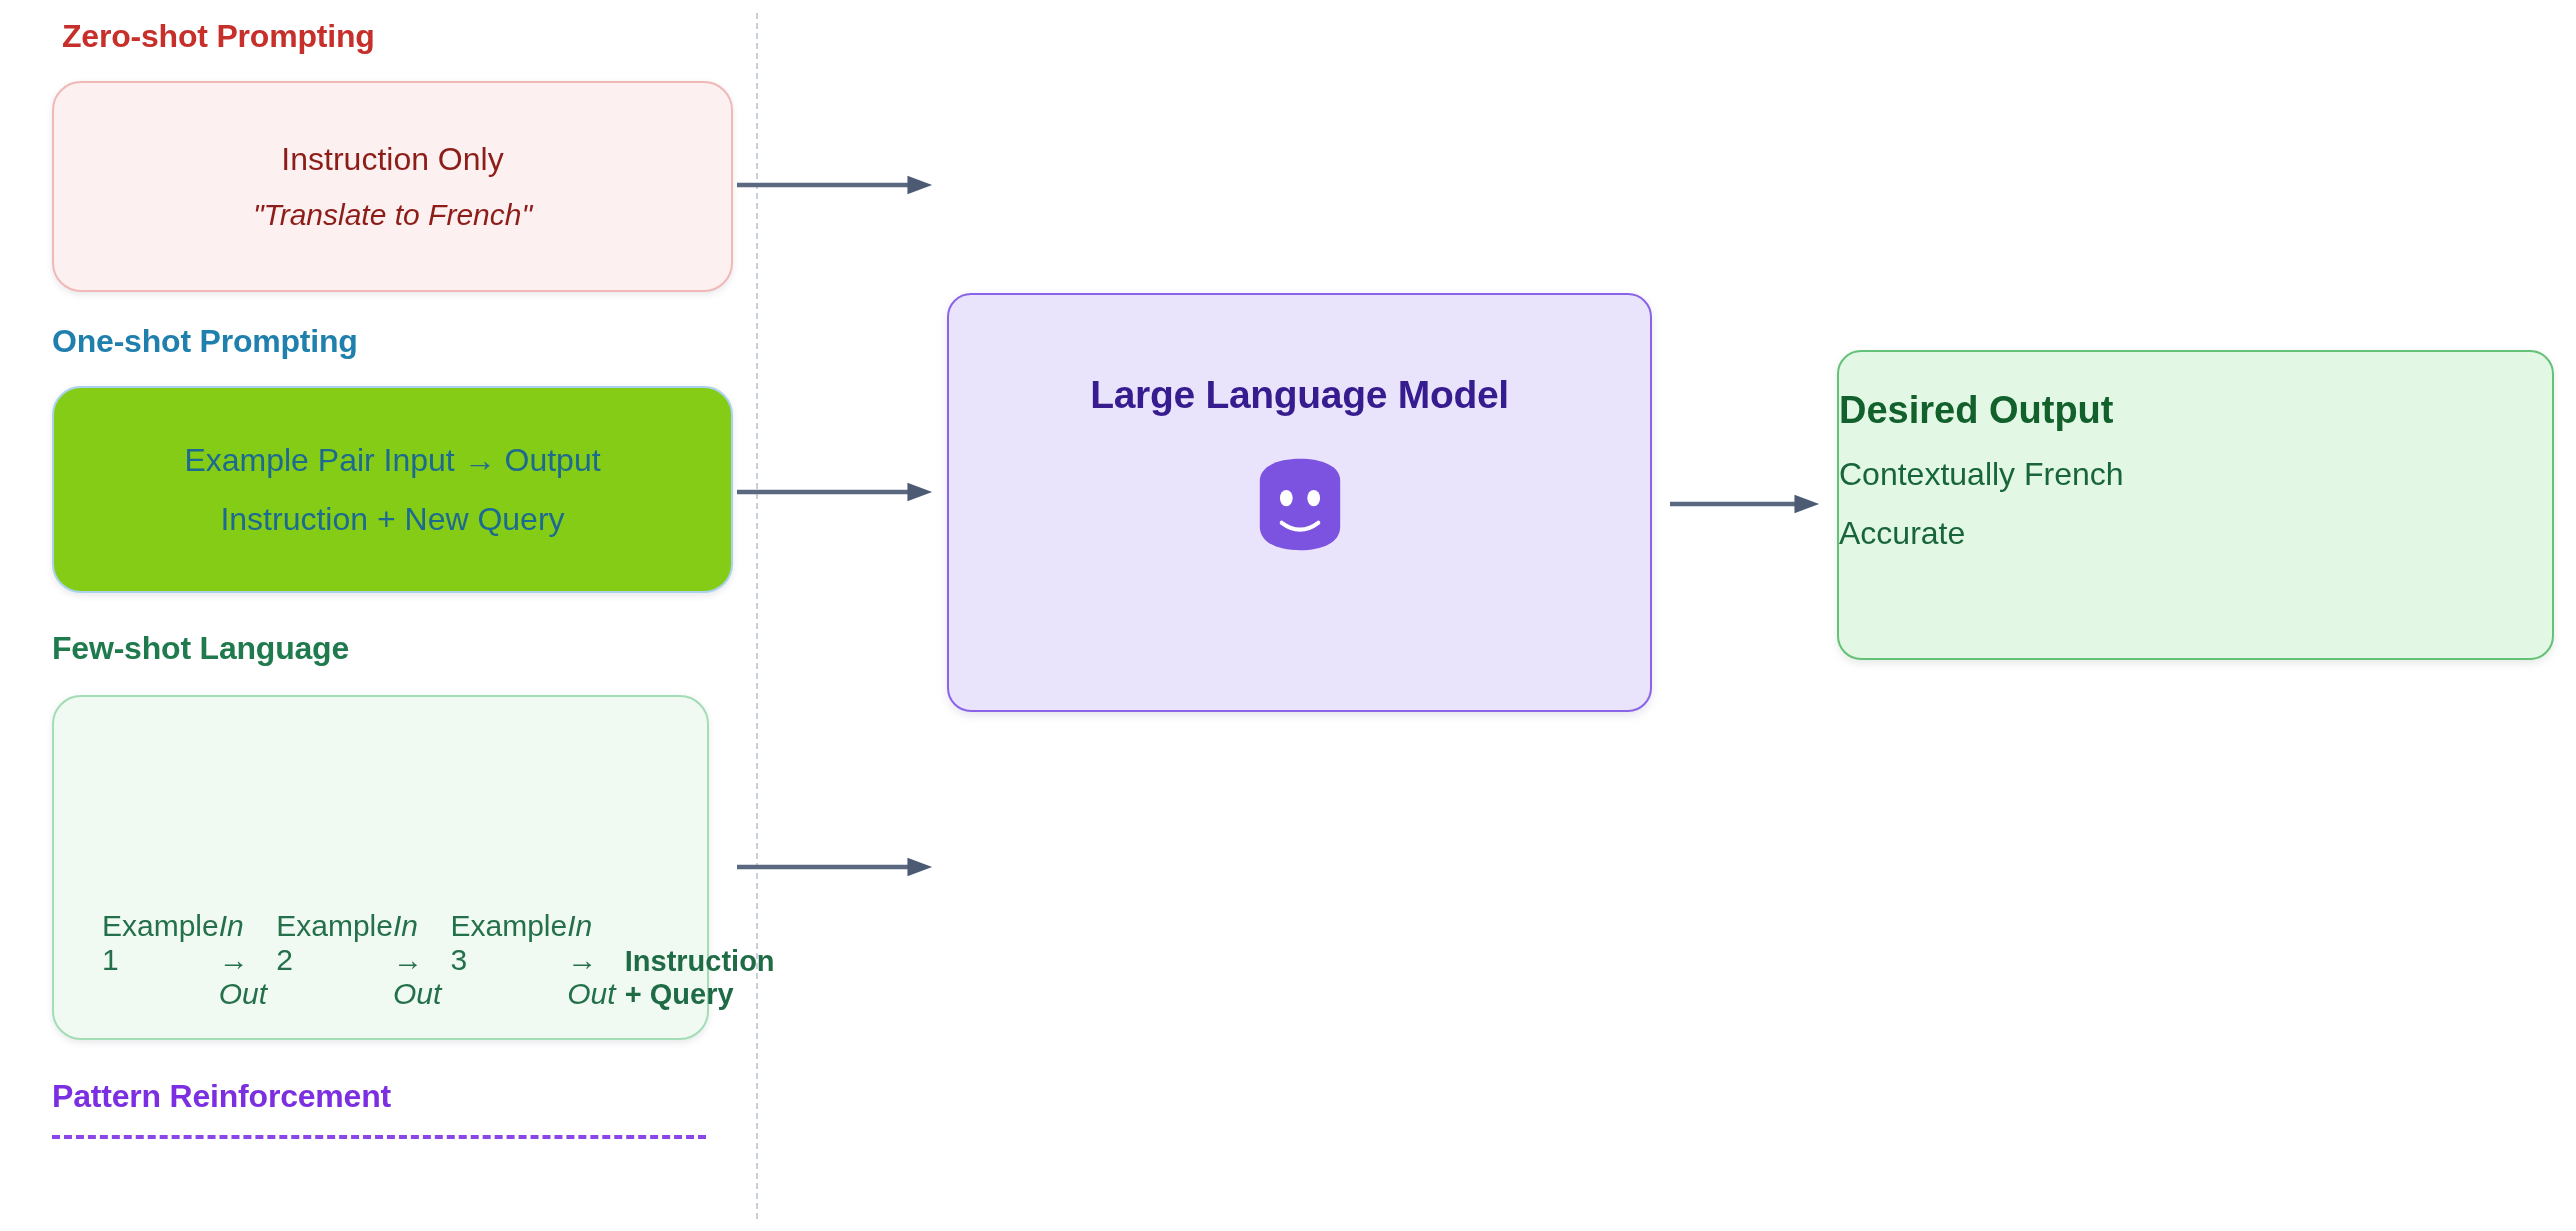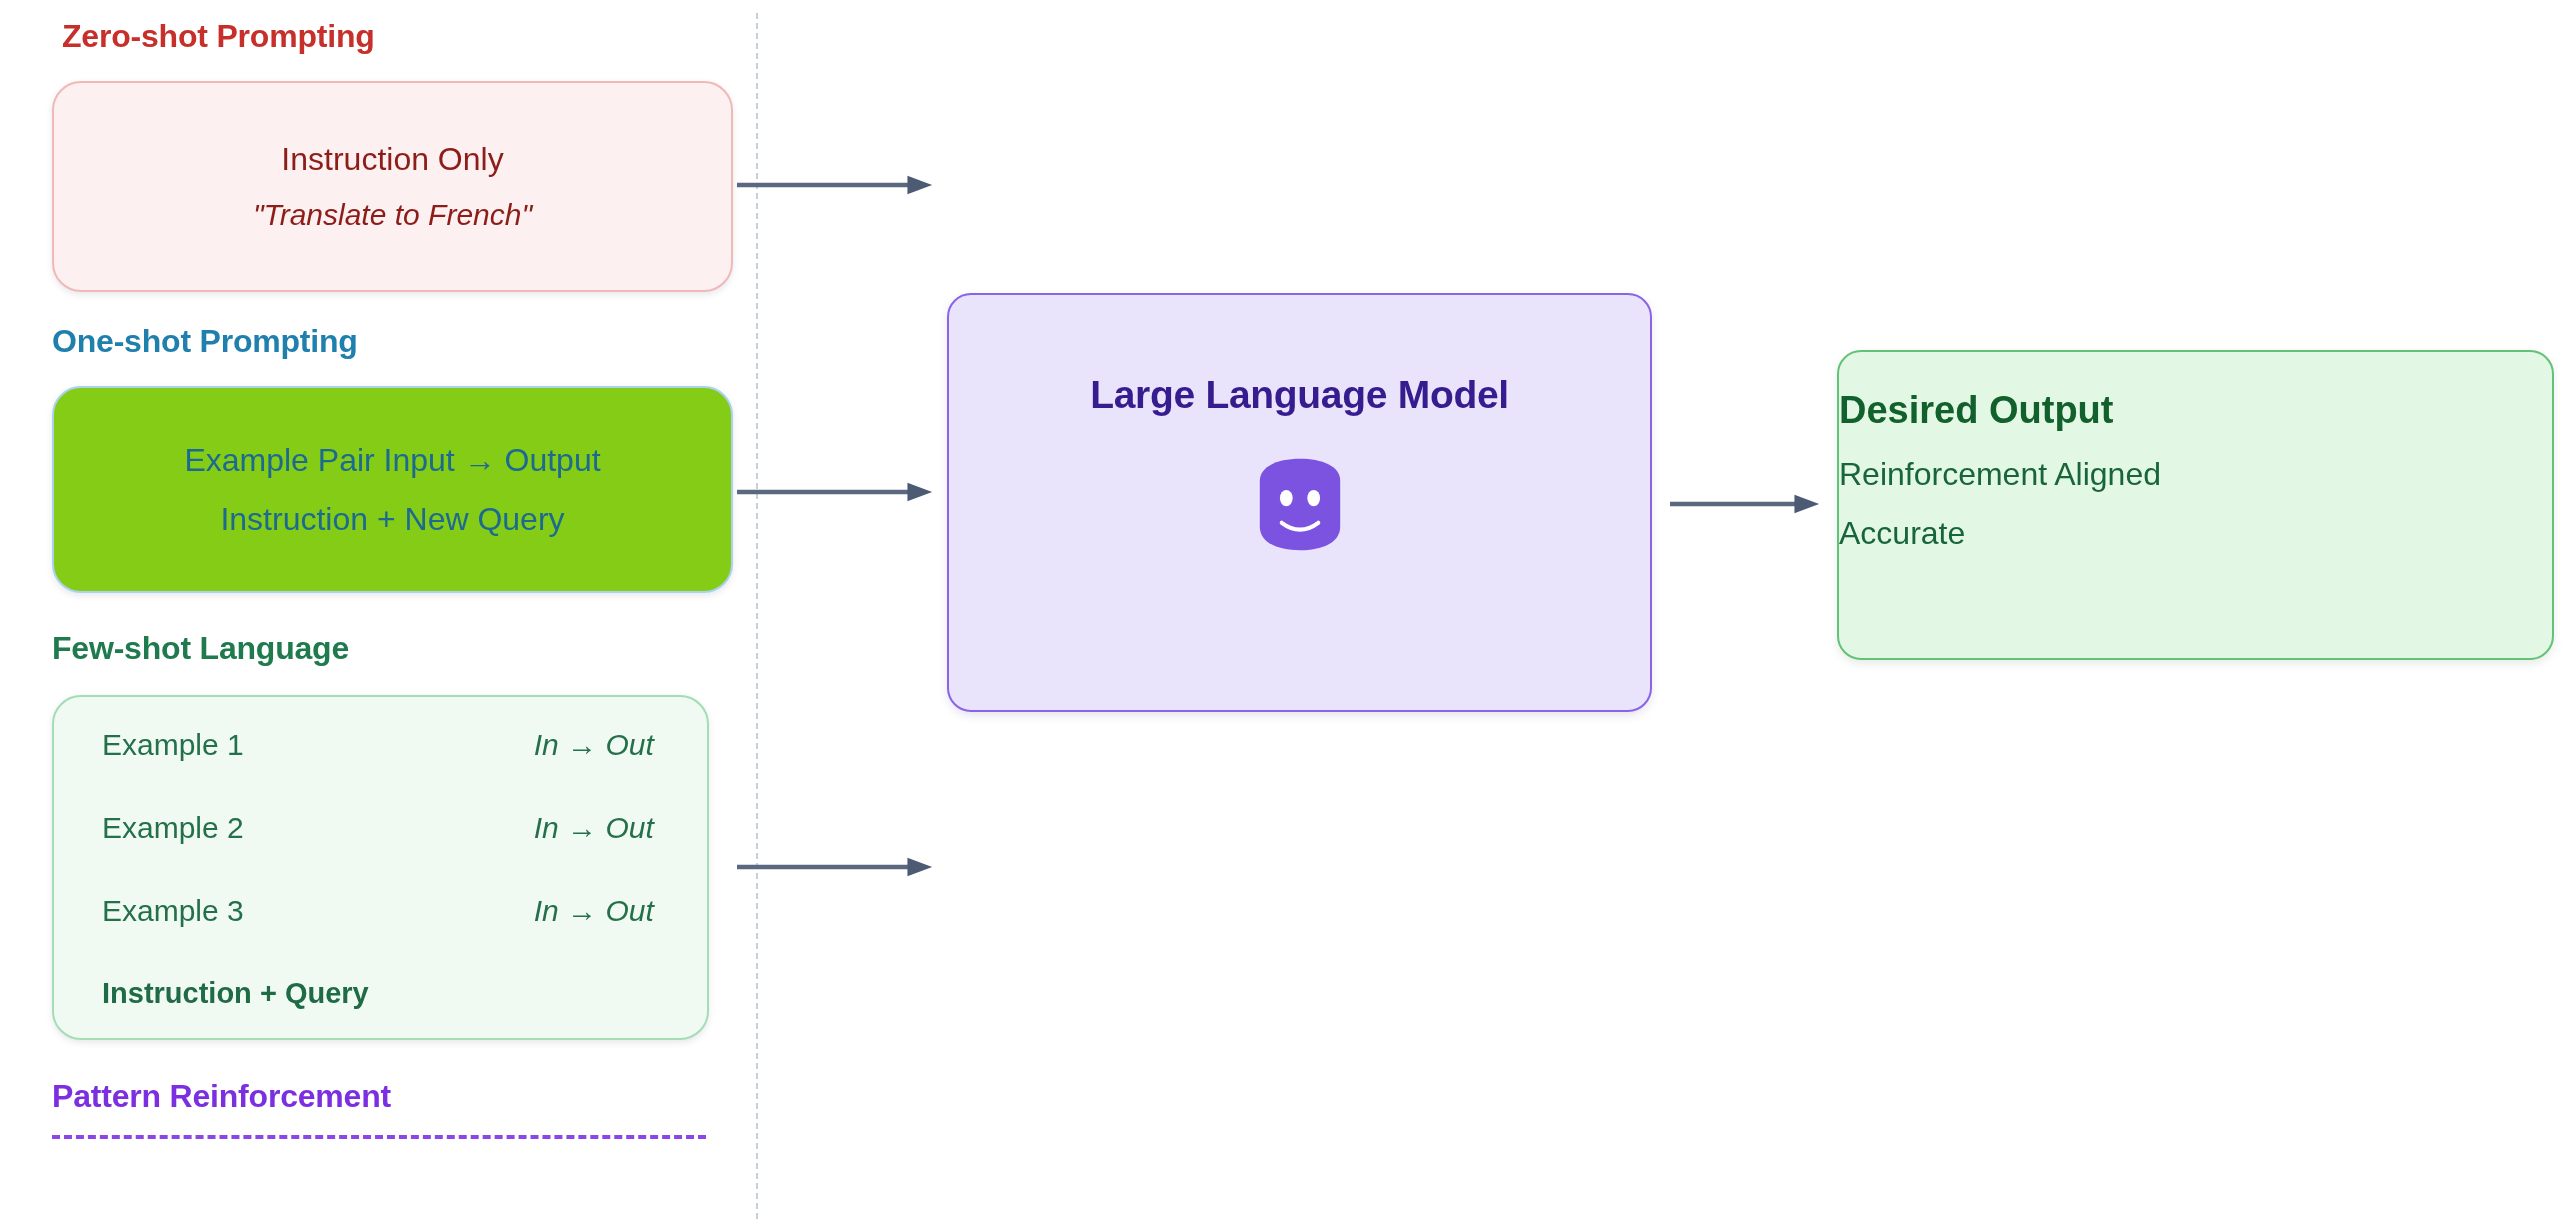--- a/index.html
+++ b/index.html
@@ -82,22 +82,23 @@
     color: #1d6a91;
   }
 
   #card-few {
     left: 52px; top: 695px;
     width: 657px; height: 345px;
     background: #f1faf2;
     border: 2.3px solid #a3ddb5;
     padding: 31px 44px 27.5px 48px;
     display: flex;
-    flex-direction: column;
+    flex-direction: row;
     justify-content: space-between;
+    align-items: flex-end;
   }
   .example-row {
     display: flex;
     justify-content: space-between;
     align-items: baseline;
     color: #24704a;
     font-size: 30px;
   }
   .example-row .io {
     font-style: italic;
@@ -255,18 +256,18 @@
         <path d="M48 2 C72 2 92 10 92 26 L92 76 C92 94 72 102 48 102 C24 102 4 94 4 76 L4 26 C4 10 24 2 48 2 Z" fill="#7c52e0"></path>
         <ellipse cx="33" cy="45" rx="7" ry="9" fill="#ffffff"></ellipse>
         <ellipse cx="63" cy="45" rx="7" ry="9" fill="#ffffff"></ellipse>
         <path d="M28 72 Q48 87 68 72" stroke="#ffffff" stroke-width="4.5" fill="none" stroke-linecap="round"></path>
       </svg>
     </div>
   </div>
 
   <div id="output-box">
     <div id="output-title">Desired Output</div>
-    <div class="sub">Reinforcement Aligned</div>
+    <div class="sub">Contextually French</div>
     <div class="sub">Accurate</div>
   </div>
 
 </div>
 
 
 </body></html>

